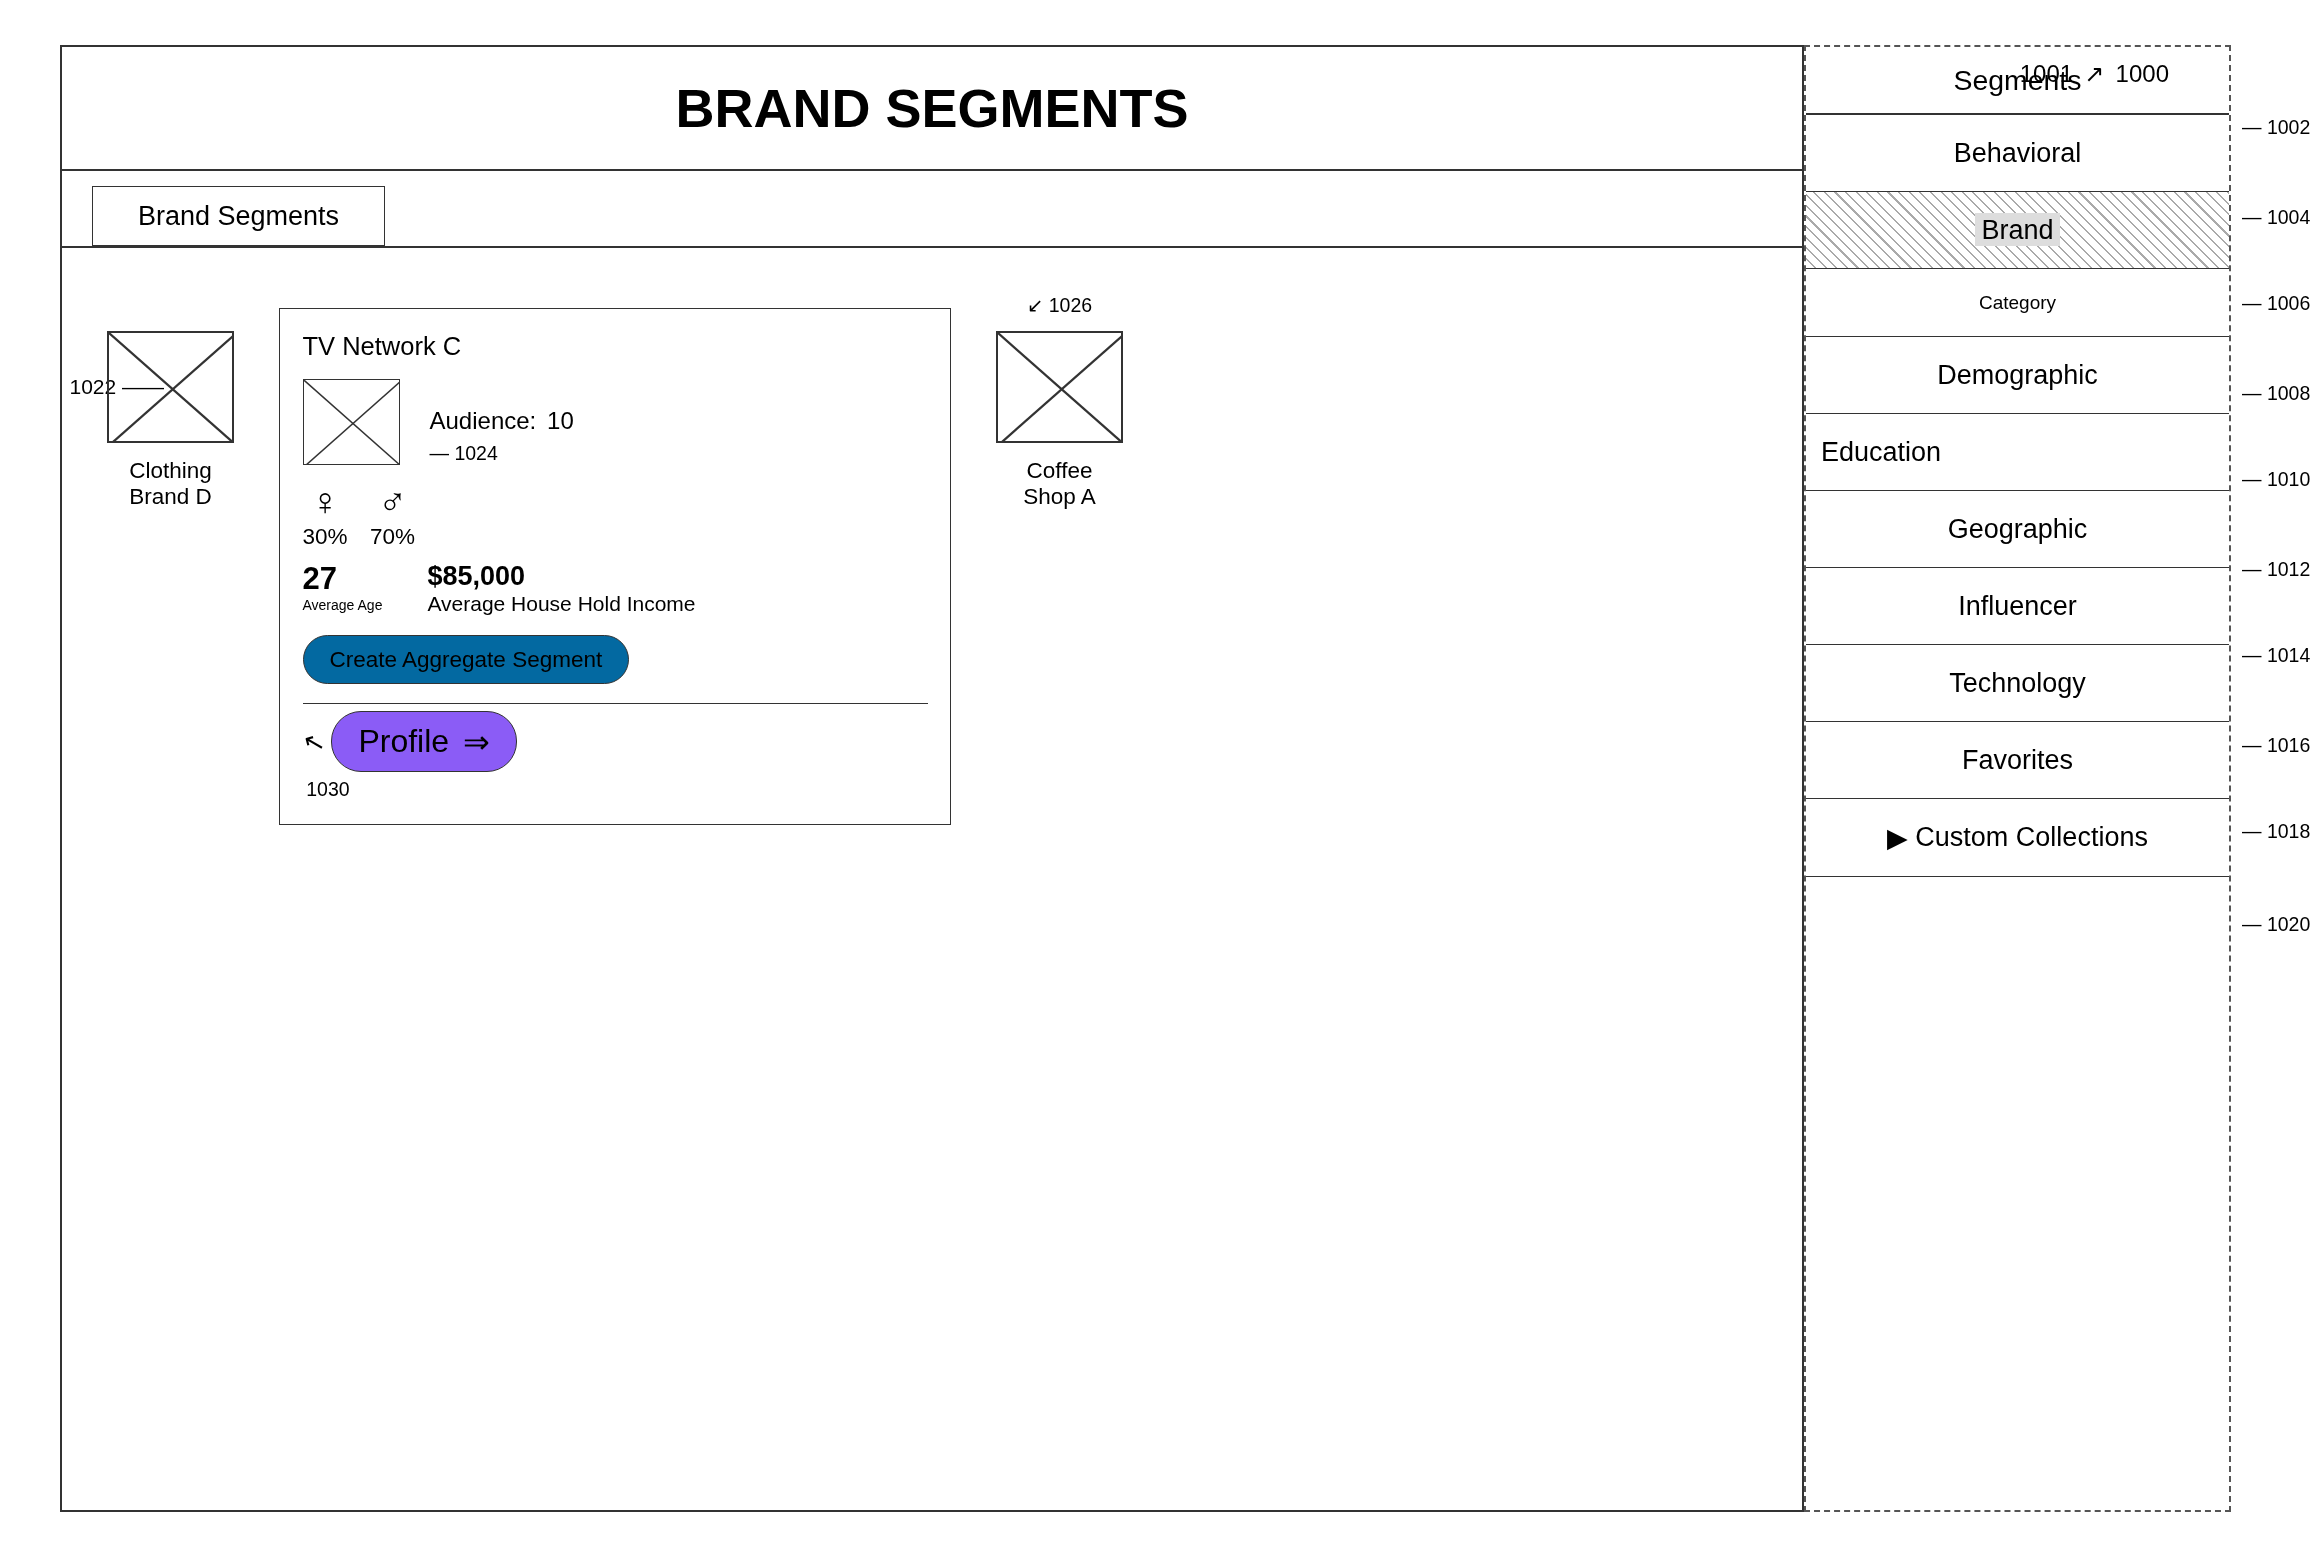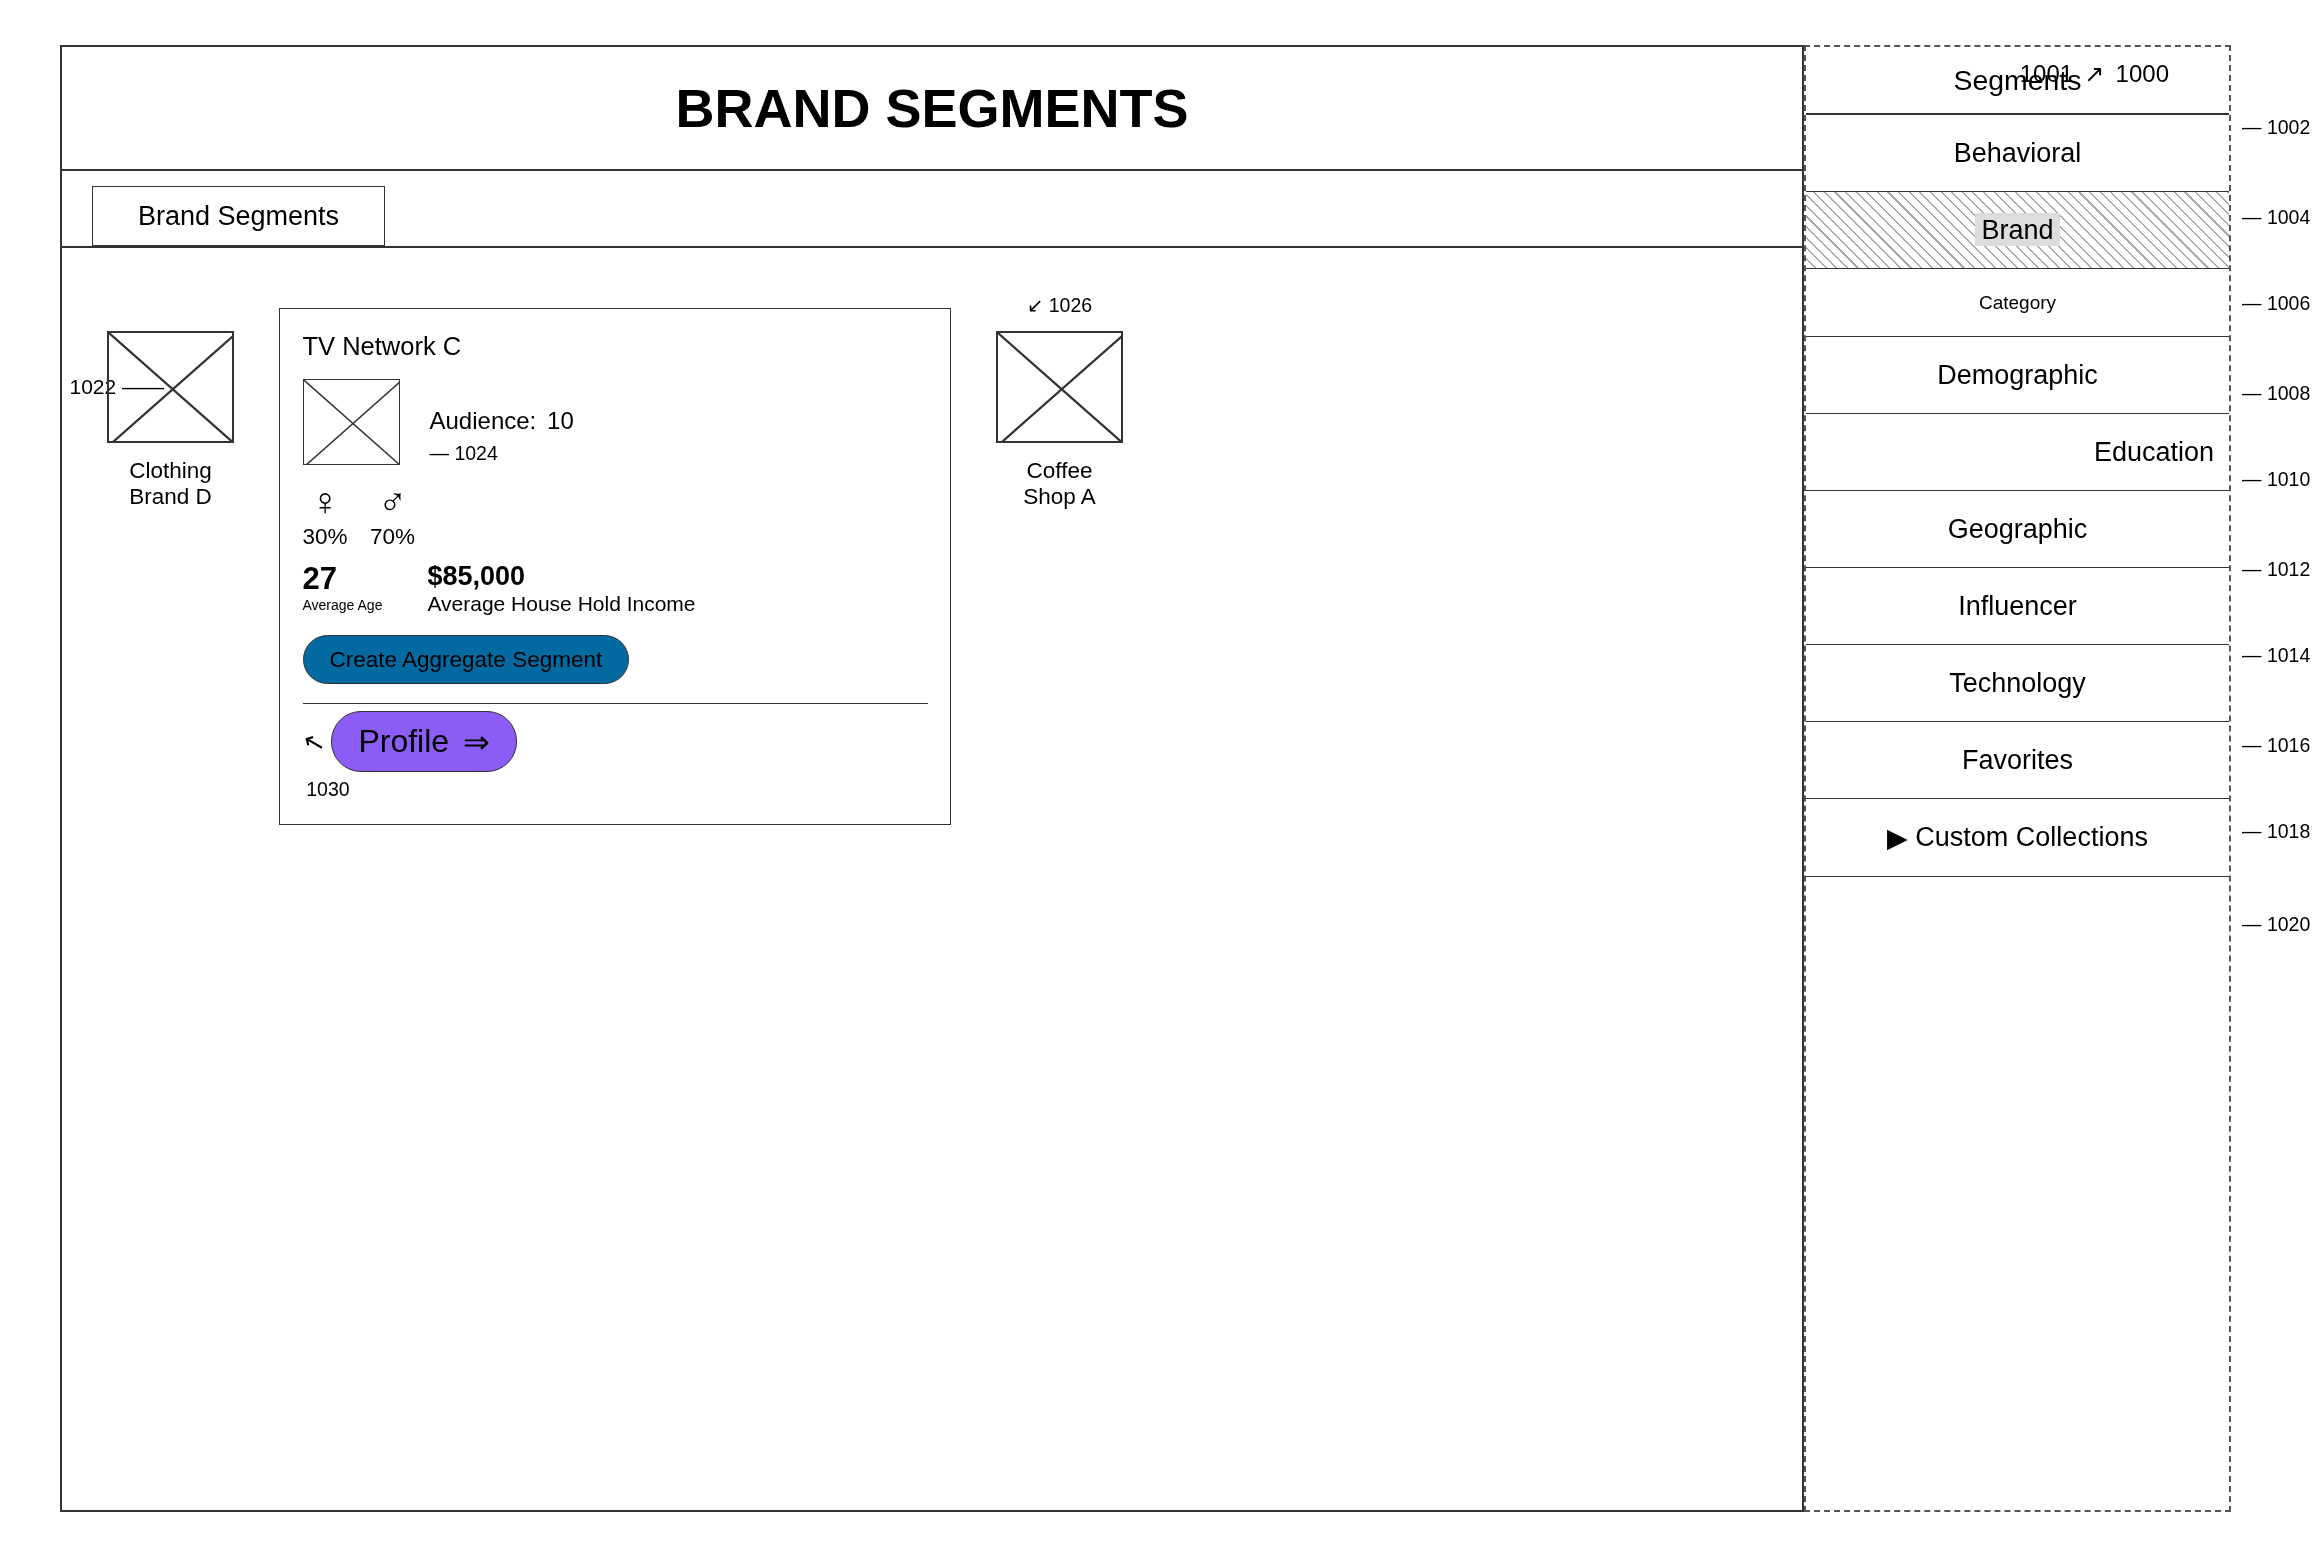--- a/index.html
+++ b/index.html
@@ -133,21 +133,21 @@
       </div>
 
       <div style="border-bottom:1.5px solid #333; padding:22.5px 15px; font-size:19px; text-align:center;">
         <span>Category</span>
       </div>
 
       <div style="border-bottom:1.5px solid #333; padding:22.5px 15px; font-size:27px; text-align:center;">
         <span>Demographic</span>
       </div>
 
-      <div style="border-bottom:1.5px solid #333; padding:22.5px 15px; font-size:27px; text-align:right;">
+      <div style="border-bottom:1.5px solid #333; padding:22.5px 15px; font-size:27px; text-align:left;">
         <span>Education</span>
       </div>
 
       <div style="border-bottom:1.5px solid #333; padding:22.5px 15px; font-size:27px; text-align:center;">
         <span>Geographic</span>
       </div>
 
       <div style="border-bottom:1.5px solid #333; padding:22.5px 15px; font-size:27px; text-align:center;">
         <span>Influencer</span>
       </div>

